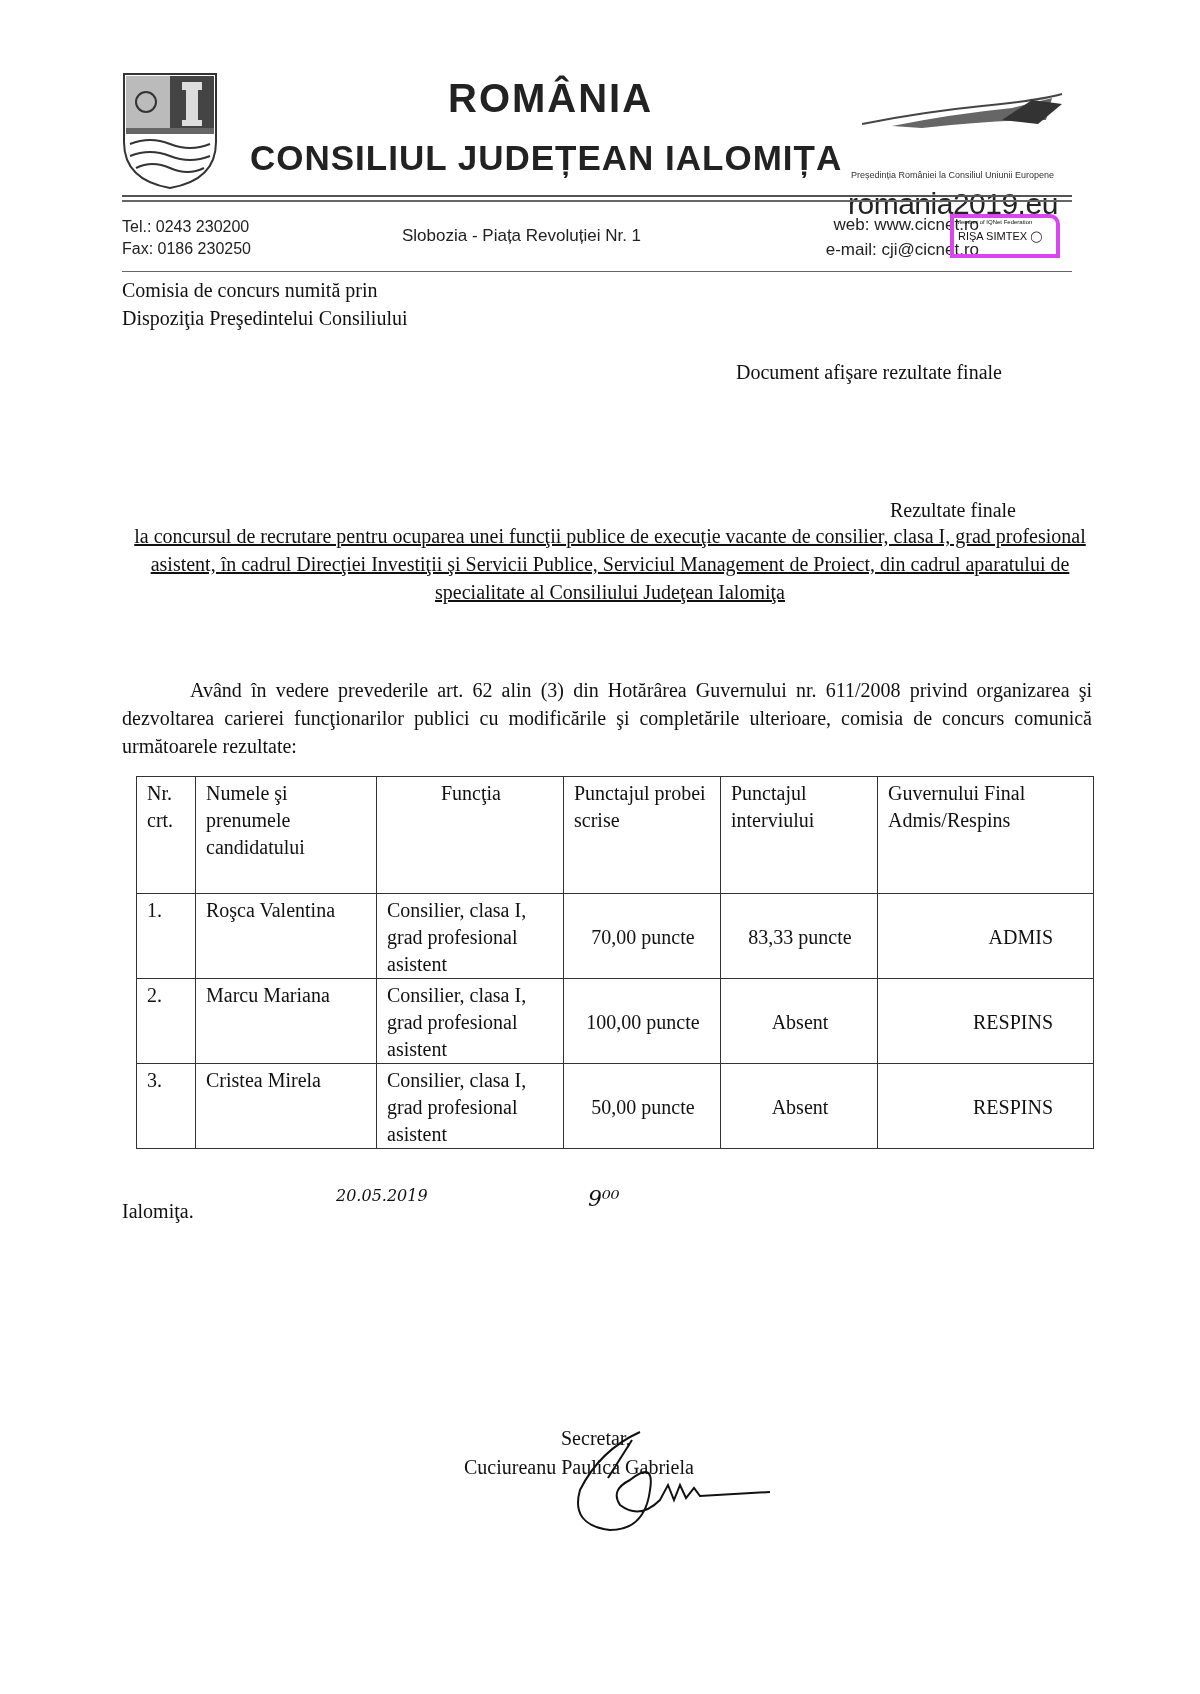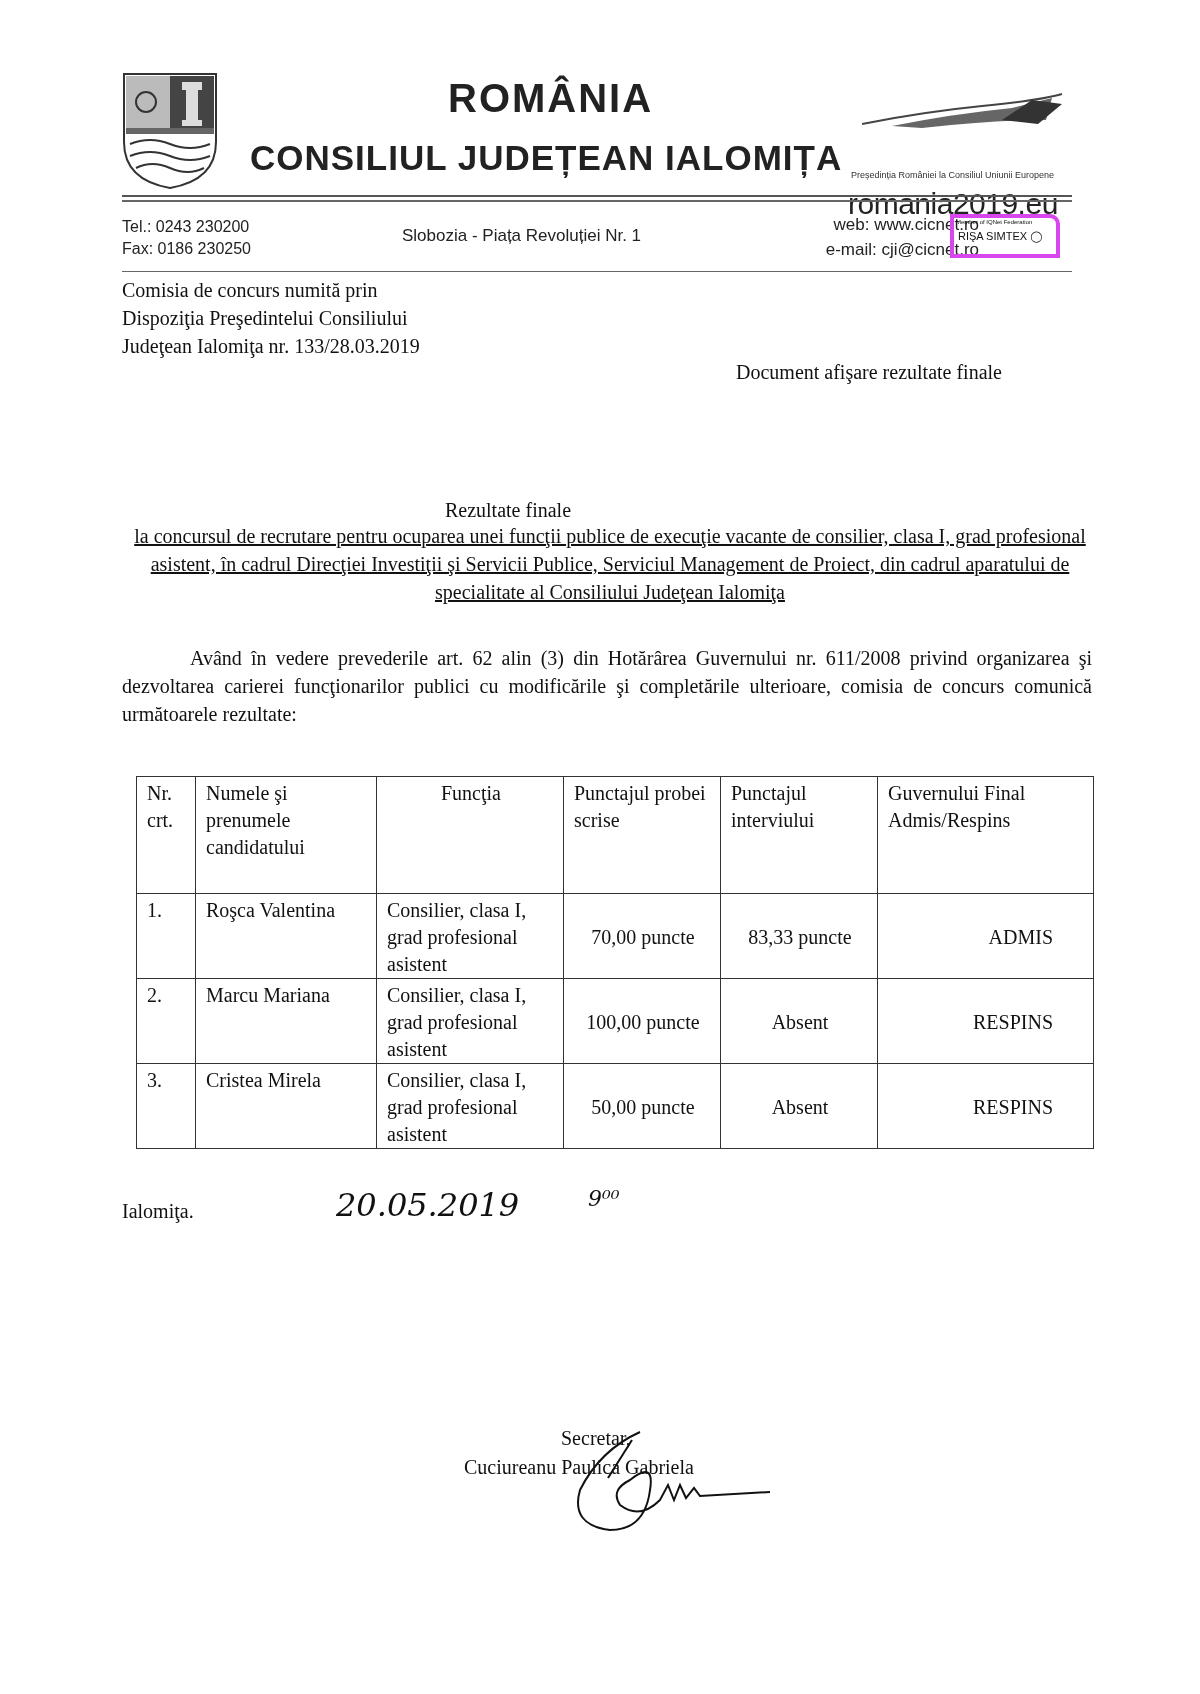--- a/index.html
+++ b/index.html
@@ -22,43 +22,43 @@
   .addr { left:402px; top:226px; font-size:17px; }
   .web { left:796px; top:212px; text-align:right; width:183px; font-size:17px; line-height:25px; }
   .cert { left:950px; top:214px; width:110px; height:44px; border:4px solid #d946ef; border-radius:0 10px 0 0;
           font-family:"Liberation Sans", sans-serif; font-size:11px; box-sizing:border-box; padding:12px 0 0 4px; }
   .cert .tiny { position:absolute; font-size:6px; left:2px; }
   .rule3 { left:122px; top:271px; width:950px; height:1px; background:#666; }
   
   .body-text { font-size:20px; line-height:28px; }
   .comisia { left:122px; top:276px; }
   .doc-label { left:736px; top:358px; }
-  .rez-title { left:0; width:1016px; text-align:center; top:496px; }
+  .rez-title { left:0; width:1016px; text-align:right; top:496px; }
   .rez-sub { left:120px; width:980px; text-align:center; top:522px; text-decoration:underline; }
-  .intro { left:122px; top:644px; width:970px; text-align:justify; text-indent:68px; }
+  .intro { left:122px; top:676px; width:970px; text-align:justify; text-indent:68px; }
   
   table.results { position:absolute; left:136px; top:776px; width:958px; border-collapse:collapse;
                   font-size:20px; line-height:27px; }
   table.results td, table.results th { border:1.5px solid #333; vertical-align:top; padding:3px 8px 0 10px;
                   font-weight:normal; text-align:left; }
   table.results th { height:113px; }
   table.results td { height:81px; }
   .c-num { width:40px; }
   .c-name { width:162px; }
   .c-func { width:168px; }
   .c-scris { width:138px; }
   .c-int { width:138px; }
   .center-v { vertical-align:middle !important; text-align:center !important; }
   .right-v { vertical-align:middle !important; text-align:right !important; padding-right:40px !important; }
   .th-center { text-align:center !important;border-radius:22px; }
   
   .afisat { left:122px; top:1197px; width:970px; }
   .afisat .indent { padding-left:68px; }
   .hand { font-family:"DejaVu Serif", serif; font-style:italic; }
-  .date-hand { left:336px; top:1186px; font-size:32px; }
+  .date-hand { left:336px; top:1186px; font-size:16px; }
   .ora-hand { left:588px; top:1186px; font-size:22px; }
   .secretar { left:561px; top:1424px; }
   .sec-name { left:464px; top:1453px; }
   .signature { left:560px; top:1430px; width:220px; height:110px; }
 </style>
 </head>
 <body>
 
 <div class="abs crest">
   <svg width="96" height="118" viewBox="0 0 96 118">
@@ -101,21 +101,20 @@
 <div class="abs cert">
   <span class="tiny" style="top:1px">Member of IQNet Federation</span>
   <span>RIŞA  SIMTEX</span>
   <span>◯</span>
 </div>
 <div class="abs rule3"></div>
 
 <div class="abs body-text comisia">
   <div>Comisia de concurs numită prin</div>
   <div>Dispoziţia Preşedintelui Consiliului</div>
-  <div>Judeţean Ialomiţa nr. 133/28.03.2019</div>
 </div>
 <div class="abs body-text doc-label">Document afişare rezultate finale</div>
 
 <div class="abs body-text rez-title">Rezultate finale</div>
 <div class="abs body-text rez-sub">la concursul de recrutare pentru ocuparea unei  funcţii publice de execuţie vacante de consilier, clasa I, grad profesional asistent, în cadrul Direcţiei Investiţii şi Servicii Publice, Serviciul Management de Proiect, din cadrul aparatului de specialitate al Consiliului Judeţean Ialomiţa</div>
 
 <div class="abs body-text intro">Având în vedere prevederile art. 62 alin (3) din Hotărârea Guvernului nr. 611/2008 privind organizarea şi dezvoltarea carierei funcţionarilor publici cu modificările şi completările ulterioare, comisia de concurs comunică următoarele rezultate:</div>
 
 <table class="results">
   <thead>

